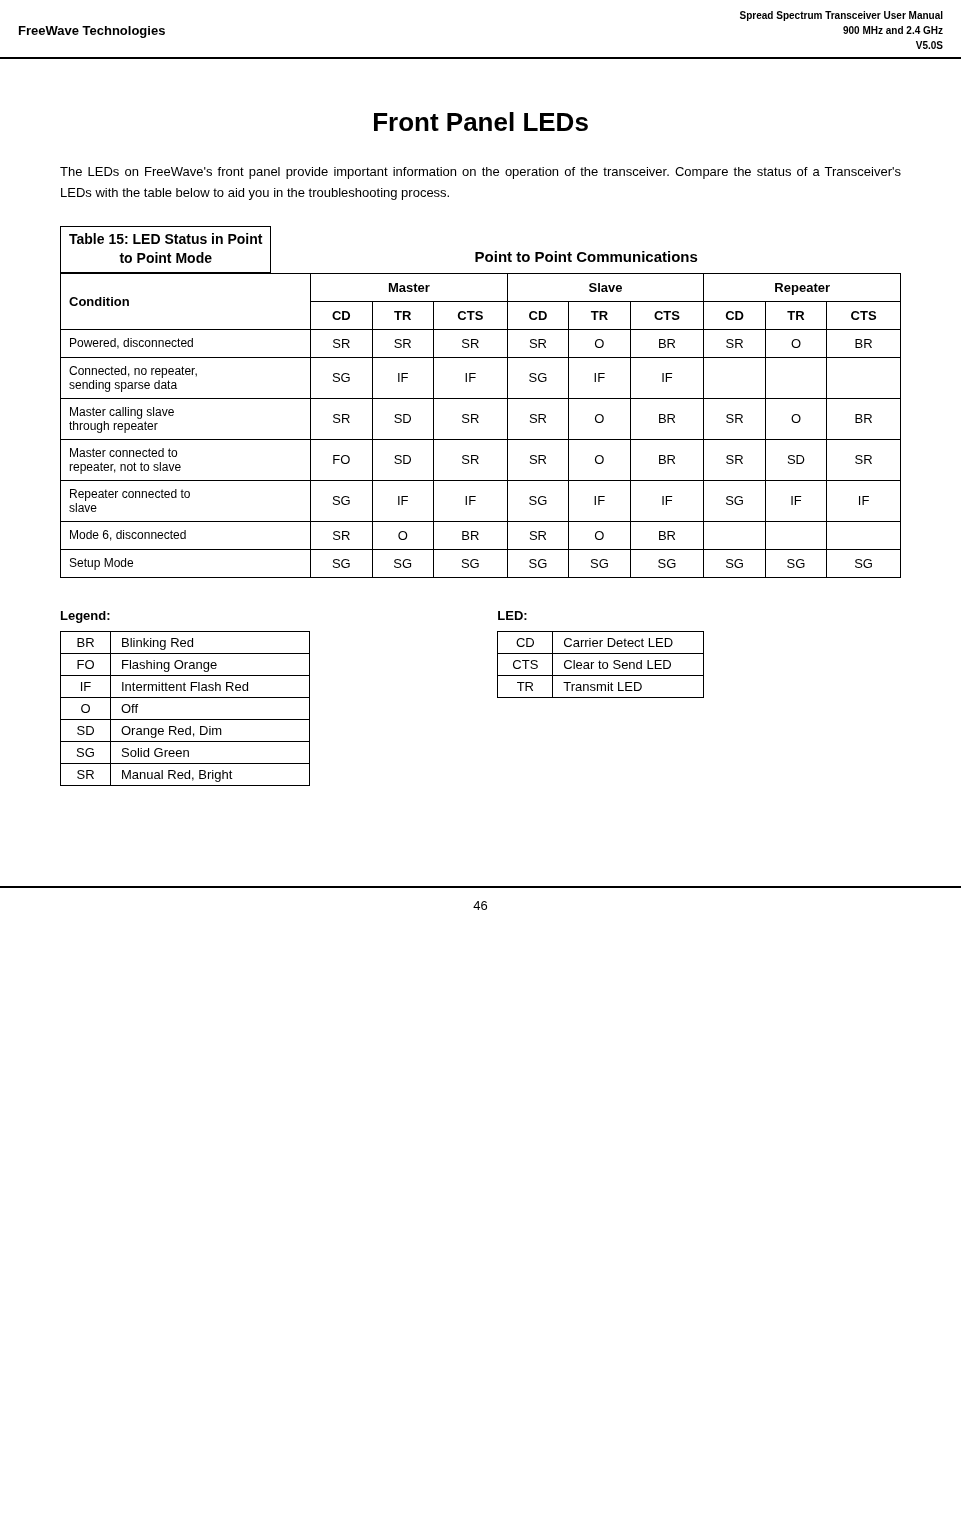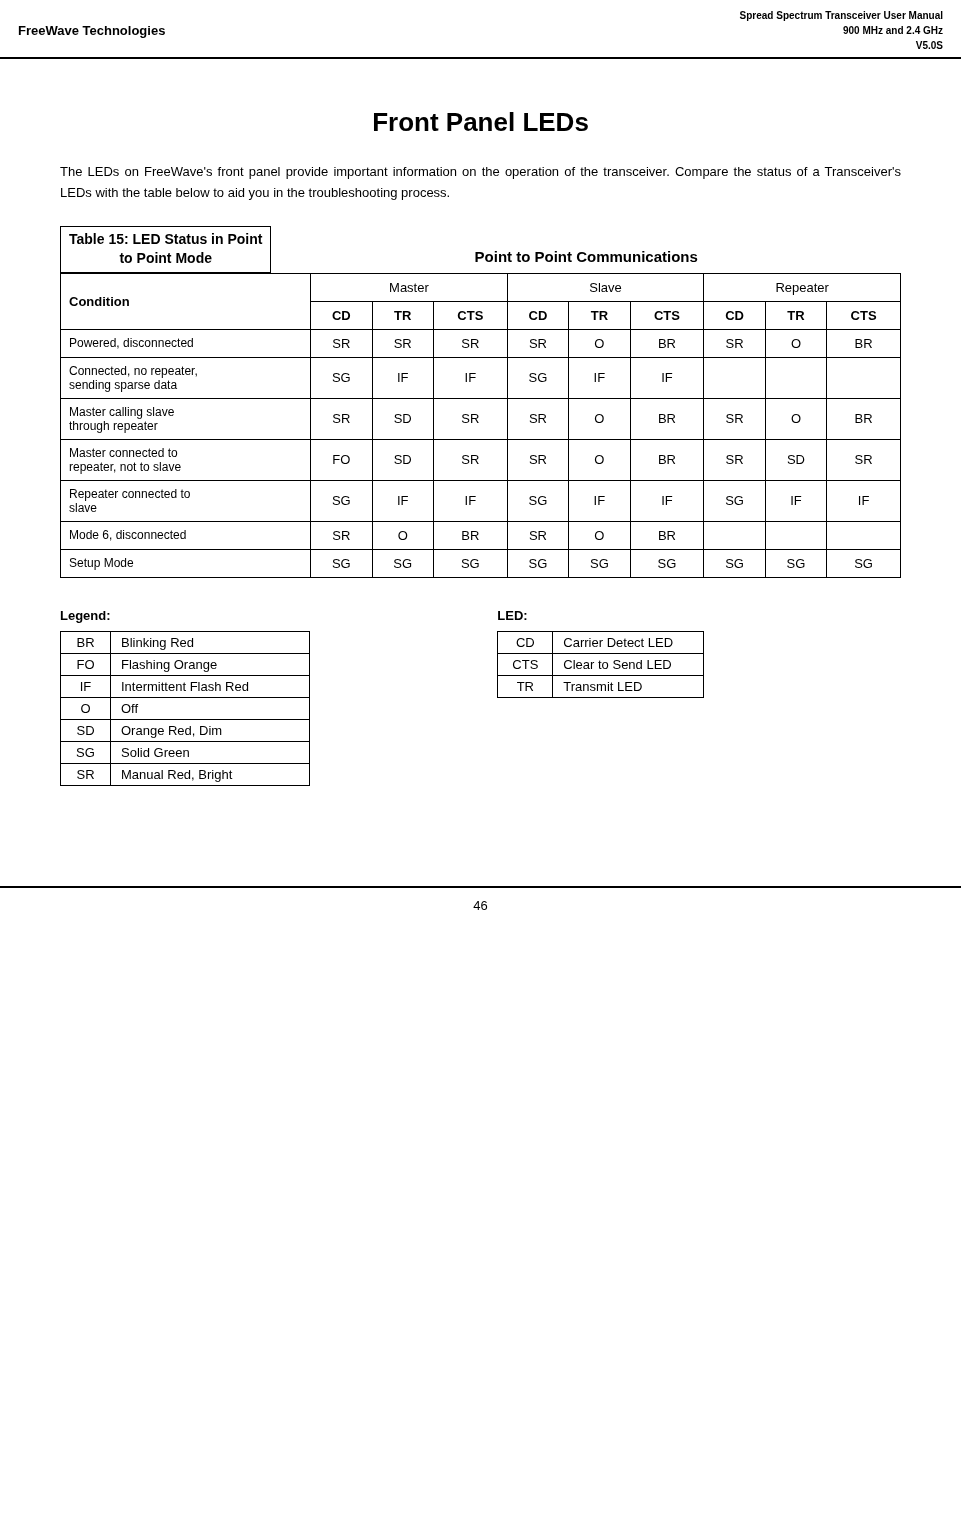--- a/index.html
+++ b/index.html
@@ -70,21 +70,21 @@
       border: 1px solid #000;
       padding: 6px 8px;
       text-align: center;
       vertical-align: middle;
     }
     .main-table .condition-col {
       text-align: left;
       font-size: 12px;
     }
     .main-table .group-header {
-      font-weight: normal;
+      font-weight: bold;
       border-bottom: 1px solid #000;
     }
     .main-table .col-header {
       font-weight: bold;
     }
     .main-table .condition-header {
       font-weight: bold;
       text-align: left;
     }
     .legend-led-section {

